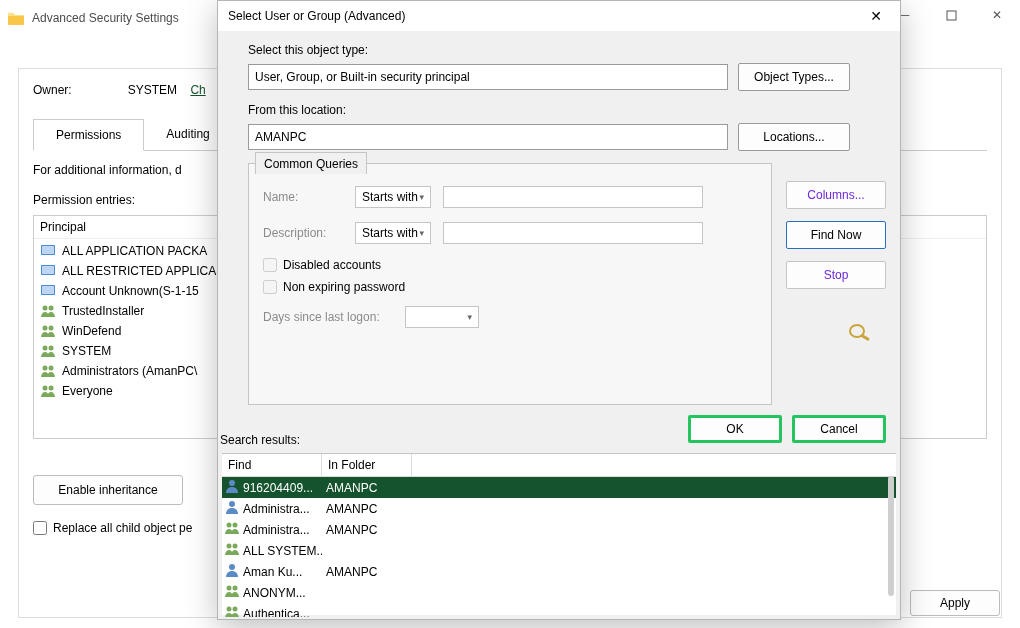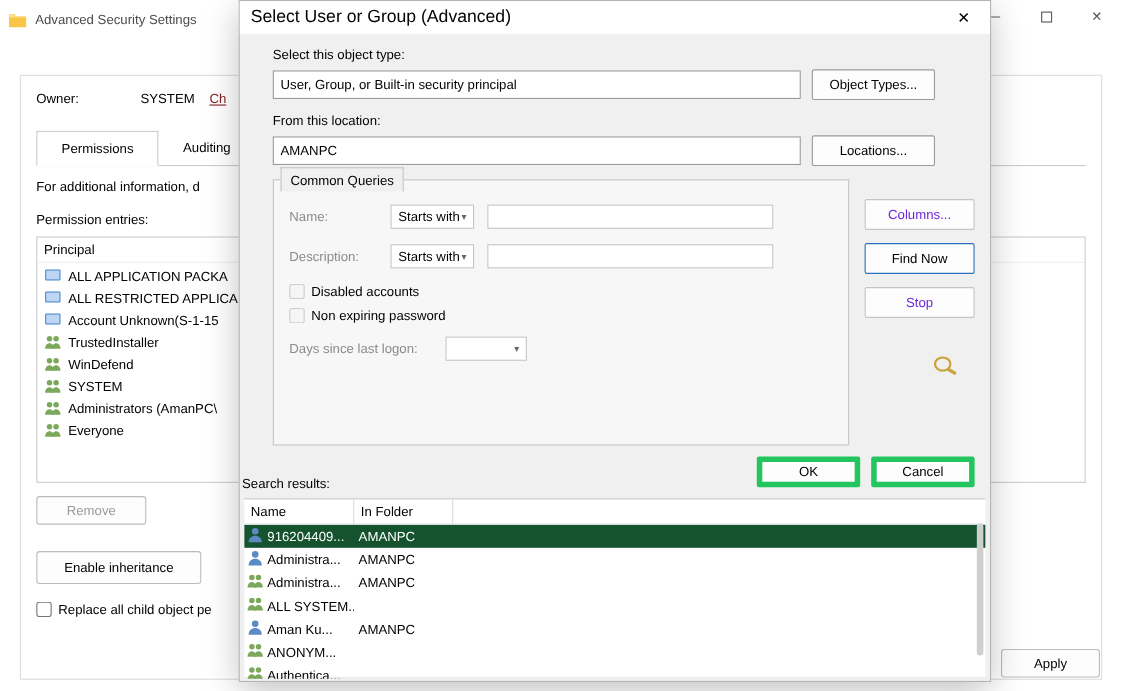--- a/index.html
+++ b/index.html
@@ -8,42 +8,42 @@
 .bg-window{position:absolute;left:0;top:0;right:0;bottom:0;background:#fff}
 .bg-titlebar{height:36px;display:flex;align-items:center;padding:0 8px;background:#fff}
 .folder-icon{width:16px;height:14px;margin-right:8px}
 .bg-titlebar .title{font-size:12px;color:#4c4c4c}
 .bg-winbtns{position:absolute;right:0;top:0;display:flex}
 .bg-winbtns div{width:46px;height:30px;display:flex;align-items:center;justify-content:center;color:#555}
 .bg-body{position:absolute;left:18px;top:68px;right:18px;bottom:10px;border:1px solid #ddd;padding:14px;background:#fff}
 .owner-row{display:flex;align-items:center;gap:56px;margin-bottom:22px}
 .owner-row .lbl{}
 .owner-row .val{color:#000}
-.owner-row .chg{color:#7f1d1d;text-decoration:underline;cursor:pointer}
+.owner-row .chg{color:#14532d;text-decoration:underline;cursor:pointer}
 .bg-tabs{display:flex;border-bottom:1px solid #ccc;margin-bottom:12px}
 .bg-tab{padding:8px 22px;color:#000}
 .bg-tab.active{border:1px solid #ccc;border-bottom:1px solid #fff;background:#fff;margin-bottom:-1px}
 .info-line{margin-bottom:16px}
 .perm-label{margin-bottom:8px}
 .perm-box{border:1px solid #ccc;height:224px;position:relative;background:#fff}
 .perm-header{border-bottom:1px solid #eee;padding:4px 6px}
 .perm-list{padding:2px 0}
 .perm-list .row{display:flex;align-items:center;padding:2px 6px;gap:6px}
 .perm-list .row .ico{width:16px;height:16px;display:inline-flex;align-items:center;justify-content:center}
 .bg-buttons{margin-top:12px;display:flex;gap:12px}
 .bg-buttons button{width:100px;height:26px;border:1px solid #bcbcbc;background:#fdfdfd;border-radius:3px}
 .bg-buttons button:disabled{color:#9a9a9a}
 .inherit-btn{margin-top:24px;width:150px;height:30px;border:1px solid #bcbcbc;background:#fdfdfd;border-radius:3px}
 .replace-row{margin-top:16px;display:flex;align-items:center;gap:6px}
 .replace-row input{width:14px;height:14px}
 .apply-btn{position:absolute;right:20px;bottom:12px;width:90px;height:26px;border:1px solid #bcbcbc;background:#fdfdfd;border-radius:3px}
 
 .dlg{position:absolute;left:217px;top:0;width:684px;height:620px;background:#f0f0f0;border:1px solid #b5b5b5;box-shadow:0 8px 30px rgba(0,0,0,.25)}
 .dlg-title{height:30px;background:#fff;display:flex;align-items:center;padding:0 10px;position:relative}
-.dlg-title .t{font-size:16px}
+.dlg-title .t{font-size:12px}
 .dlg-close{position:absolute;right:4px;top:2px;width:40px;height:26px;display:flex;align-items:center;justify-content:center;font-size:14px}
 .dlg-body{padding:12px 14px 0 30px}
 .field-lbl{margin-bottom:6px}
 .row-field{display:flex;gap:10px;margin-bottom:12px;align-items:center}
 .ro-input{flex:1;height:26px;border:1px solid #9a9a9a;background:#fff;padding:0 6px;display:flex;align-items:center;max-width:480px}
 .side-btn{width:112px;height:28px;border:1px solid #9a9a9a;background:#fdfdfd;border-radius:2px}
 .cq-box{border:1px solid #c5c5c5;background:#f7f7f7;margin-top:4px;position:relative;width:524px;height:242px}
 .cq-tab{position:absolute;top:-12px;left:6px;background:#f0f0f0;padding:0 8px;border:1px solid #c5c5c5;border-bottom:none;height:22px;display:flex;align-items:center}
 .cq-inner{padding:22px 14px 10px 14px;color:#8b8b8b}
 .cq-row{display:flex;align-items:center;gap:12px;margin-bottom:14px}
@@ -51,21 +51,21 @@
 .cq-select{width:76px;height:22px;border:1px solid #c5c5c5;background:#fff;display:flex;align-items:center;justify-content:space-between;padding:0 6px;color:#8b8b8b}
 .cq-text{flex:1;height:22px;border:1px solid #c5c5c5;background:#fff;max-width:260px}
 .cq-check{display:flex;align-items:flex-start;gap:6px;margin-left:0;margin-bottom:8px;color:#8b8b8b}
 .cq-check input{width:14px;height:14px}
 .right-buttons{position:absolute;right:14px;top:180px;display:flex;flex-direction:column;gap:12px;width:100px}
 .right-buttons button{height:28px;border:1px solid #9a9a9a;background:#fdfdfd;border-radius:2px}
 .right-buttons button.primary{border:1px solid #2a6fbd}
 .right-buttons button.dis{color:#6d28d9;border-color:#c5c5c5}
 .magnifier{position:absolute;right:26px;top:320px;width:30px;height:22px}
 .okcancel{position:absolute;right:14px;top:414px;display:flex;gap:10px}
-.okcancel button{width:94px;height:28px;border:5px solid #22c55e;background:#fdfdfd;border-radius:2px}
+.okcancel button{width:94px;height:28px;border:3px solid #22c55e;background:#fdfdfd;border-radius:2px}
 .sr-label{position:absolute;left:2px;top:432px}
 .results{position:absolute;left:4px;right:4px;top:452px;bottom:4px;background:#fff;border-top:1px solid #c5c5c5}
 .res-head{display:flex;border-bottom:1px solid #ddd}
 .res-head div{padding:4px 6px;border-right:1px solid #ddd}
 .res-head .c1{width:100px}
 .res-head .c2{width:90px}
 .res-body{height:140px;overflow:hidden;position:relative}
 .res-row{display:flex;align-items:center;height:21px}
 .res-row .c1{width:100px;padding-left:2px;display:flex;align-items:center;gap:3px;white-space:nowrap;overflow:hidden}
 .res-row .c2{width:90px;padding-left:4px}
@@ -192,21 +192,20 @@
                 <circle cx="11" cy="5" r="2.5" fill="#7ba85a"></circle>
                 <path d="M1 14c0-3 2-5 4-5s4 2 4 5z" fill="#7ba85a"></path>
                 <path d="M7 14c0-3 2-5 4-5s4 2 4 5z" fill="#7ba85a"></path>
               </svg>
             </span>
             <span>Everyone</span>
           </div>
         </div>
     </div>
     <div class="bg-buttons">
-      <button disabled="">Remove</button>
     </div>
     <button class="inherit-btn">Enable inheritance</button>
     <div class="replace-row">
       <input type="checkbox" style="">
       <span>Replace all child object pe</span>
     </div>
   </div>
   <button class="apply-btn">Apply</button>
 </div>
 
@@ -280,21 +279,21 @@
 
     <div class="okcancel">
       <button>OK</button>
       <button>Cancel</button>
     </div>
     <div class="sr-label">Search results:</div>
   </div>
 
   <div class="results">
     <div class="res-head">
-      <div class="c1">Name</div>
+      <div class="c1">Find</div>
       <div class="c2">In Folder</div>
     </div>
     <div class="res-body" id="res-body">
         <div class="res-row sel">
           <div class="c1">
             <span><svg class="svg-person" viewBox="0 0 16 16">
                 <circle cx="8" cy="5" r="3" fill="#5b8bc5"></circle>
                 <path d="M2 15c0-4 3-6 6-6s6 2 6 6z" fill="#5b8bc5"></path>
               </svg></span>
             <span>916204409...</span>

